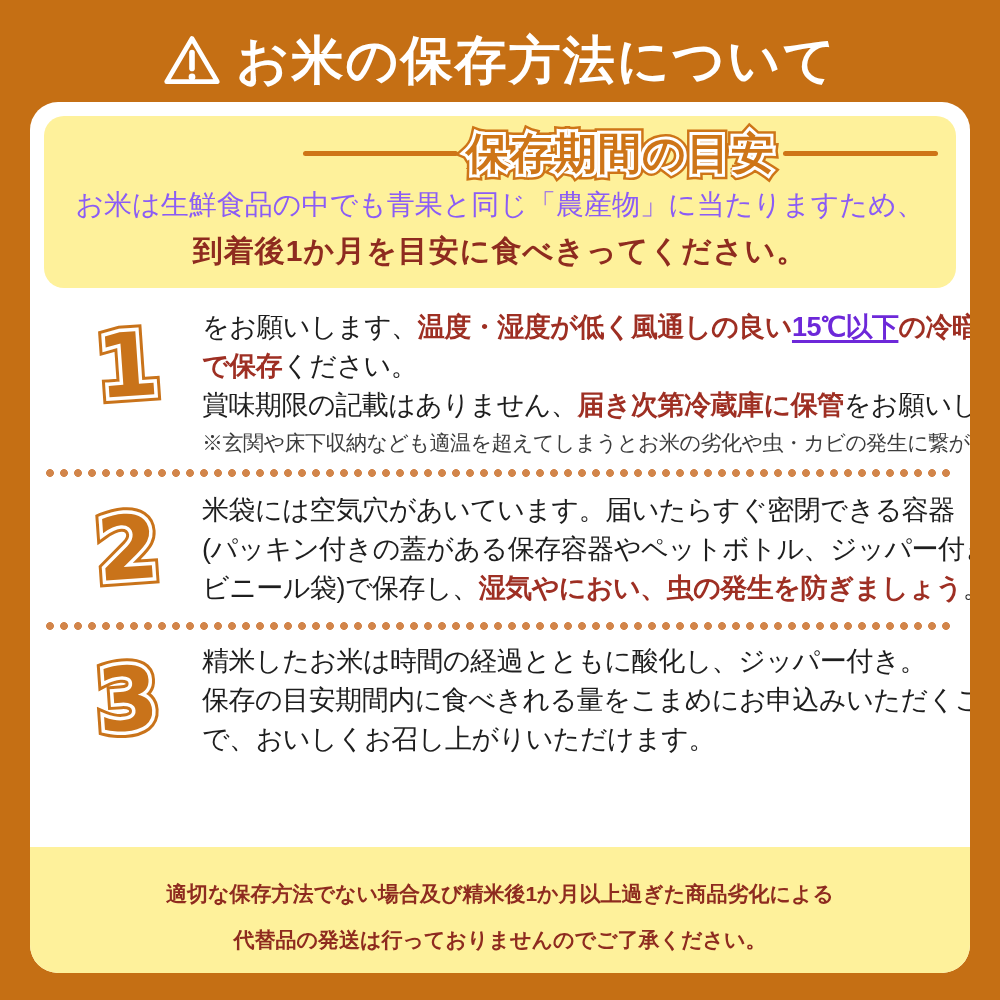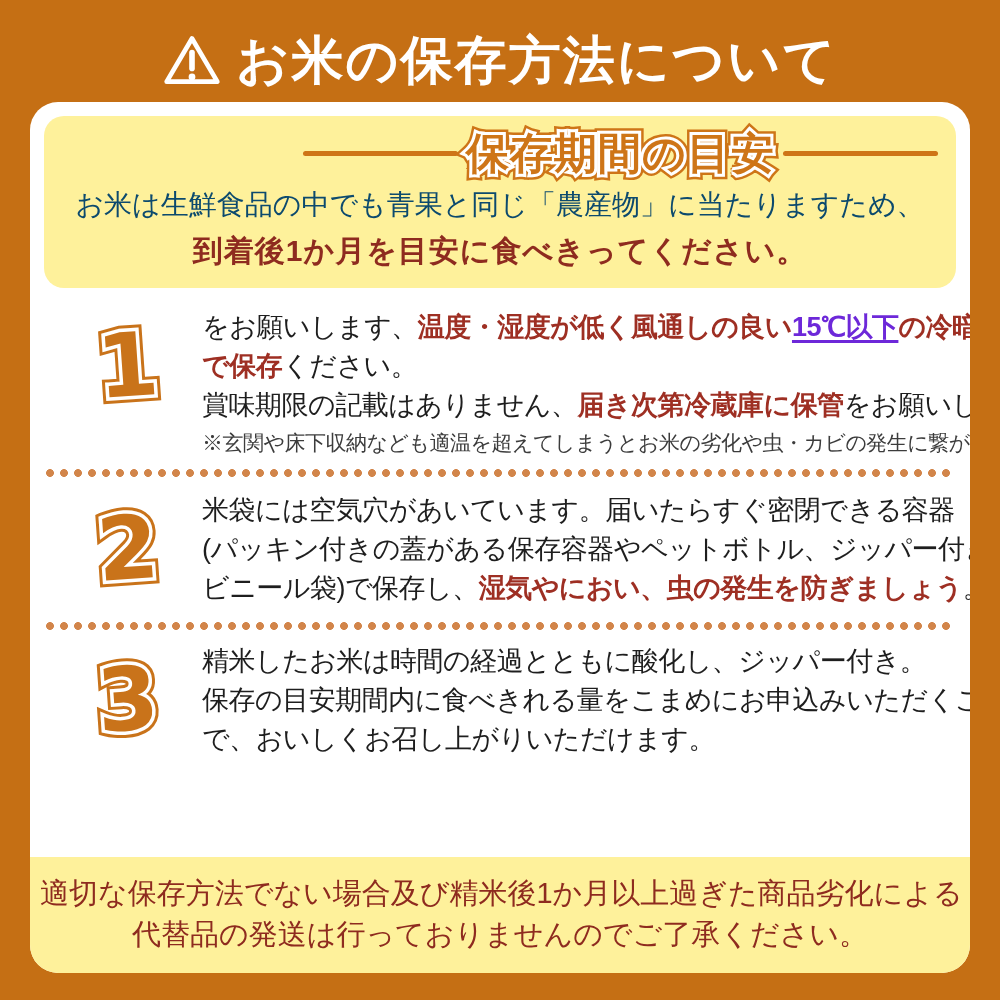--- a/index.html
+++ b/index.html
@@ -34,21 +34,21 @@
   .dash{width:155px;height:5px;background:#CE7517;border-radius:3px;}
   .pop{position:relative;display:inline-block;font-weight:bold;line-height:1.1;}
   .pop .layer{display:block;white-space:nowrap;}
   .pop .l-outer{color:#CE7517;-webkit-text-stroke:11px #CE7517;
     text-shadow:2px 2px 0 #CE7517,-2px 2px 0 #CE7517,2px -2px 0 #CE7517,-2px -2px 0 #CE7517;}
   .pop .l-white{position:absolute;left:0;top:0;color:#ffffff;-webkit-text-stroke:6px #ffffff;
     text-shadow:1px 1px 0 #fff,-1px 1px 0 #fff,1px -1px 0 #fff,-1px -1px 0 #fff;}
   .pop .l-core{position:absolute;left:0;top:0;color:#CE7517;-webkit-text-stroke:0;}
   .period-title{font-size:43px;letter-spacing:1px;}
   .period-text{
-    font-size:28px;color:#0c4a6e;line-height:1.42;margin:0;letter-spacing:0px;
+    font-size:28px;color:#8b5cf6;line-height:1.42;margin:0;letter-spacing:0px;
   }
   .period-highlight{
     font-size:30px;font-weight:bold;color:#8E2B1F;margin-top:6px;letter-spacing:1px;
   }
   
   .banner{
     margin-top:12px;height:78px;background:#8E2A1F;
     display:flex;align-items:center;justify-content:center;
   }
   .banner .banner-text{
@@ -79,21 +79,21 @@
     height:8px;margin:12px 16px 2px 16px;
     background-image:radial-gradient(circle at 4px 4px,#D2854A 3.6px,rgba(0,0,0,0) 4.2px);
     background-size:14px 8px;background-repeat:repeat-x;
   }
   
   .footer-box{
     margin-top:auto;background:#FEF19B;text-align:center;
     padding:16px 10px 18px 10px;
   }
   .footer-line{
-    font-size:29px;font-weight:normal;color:#8E2B1F;line-height:1.42;letter-spacing:0px;white-space:nowrap;
+    font-size:21px;font-weight:bold;color:#8E2B1F;line-height:1.42;letter-spacing:0px;white-space:nowrap;margin-top:16px;
   }
 </style>
 </head>
 <body>
 
 <div class="header">
   <span>
     <svg class="warn-svg" width="60" height="56" viewBox="0 0 64 58">
       <path d="M32 5 L59 51 L5 51 Z" fill="none" stroke="#ffffff" stroke-width="5" stroke-linejoin="round"></path>
       <line x1="32" y1="20" x2="32" y2="37" stroke="#ffffff" stroke-width="6" stroke-linecap="round"></line>

